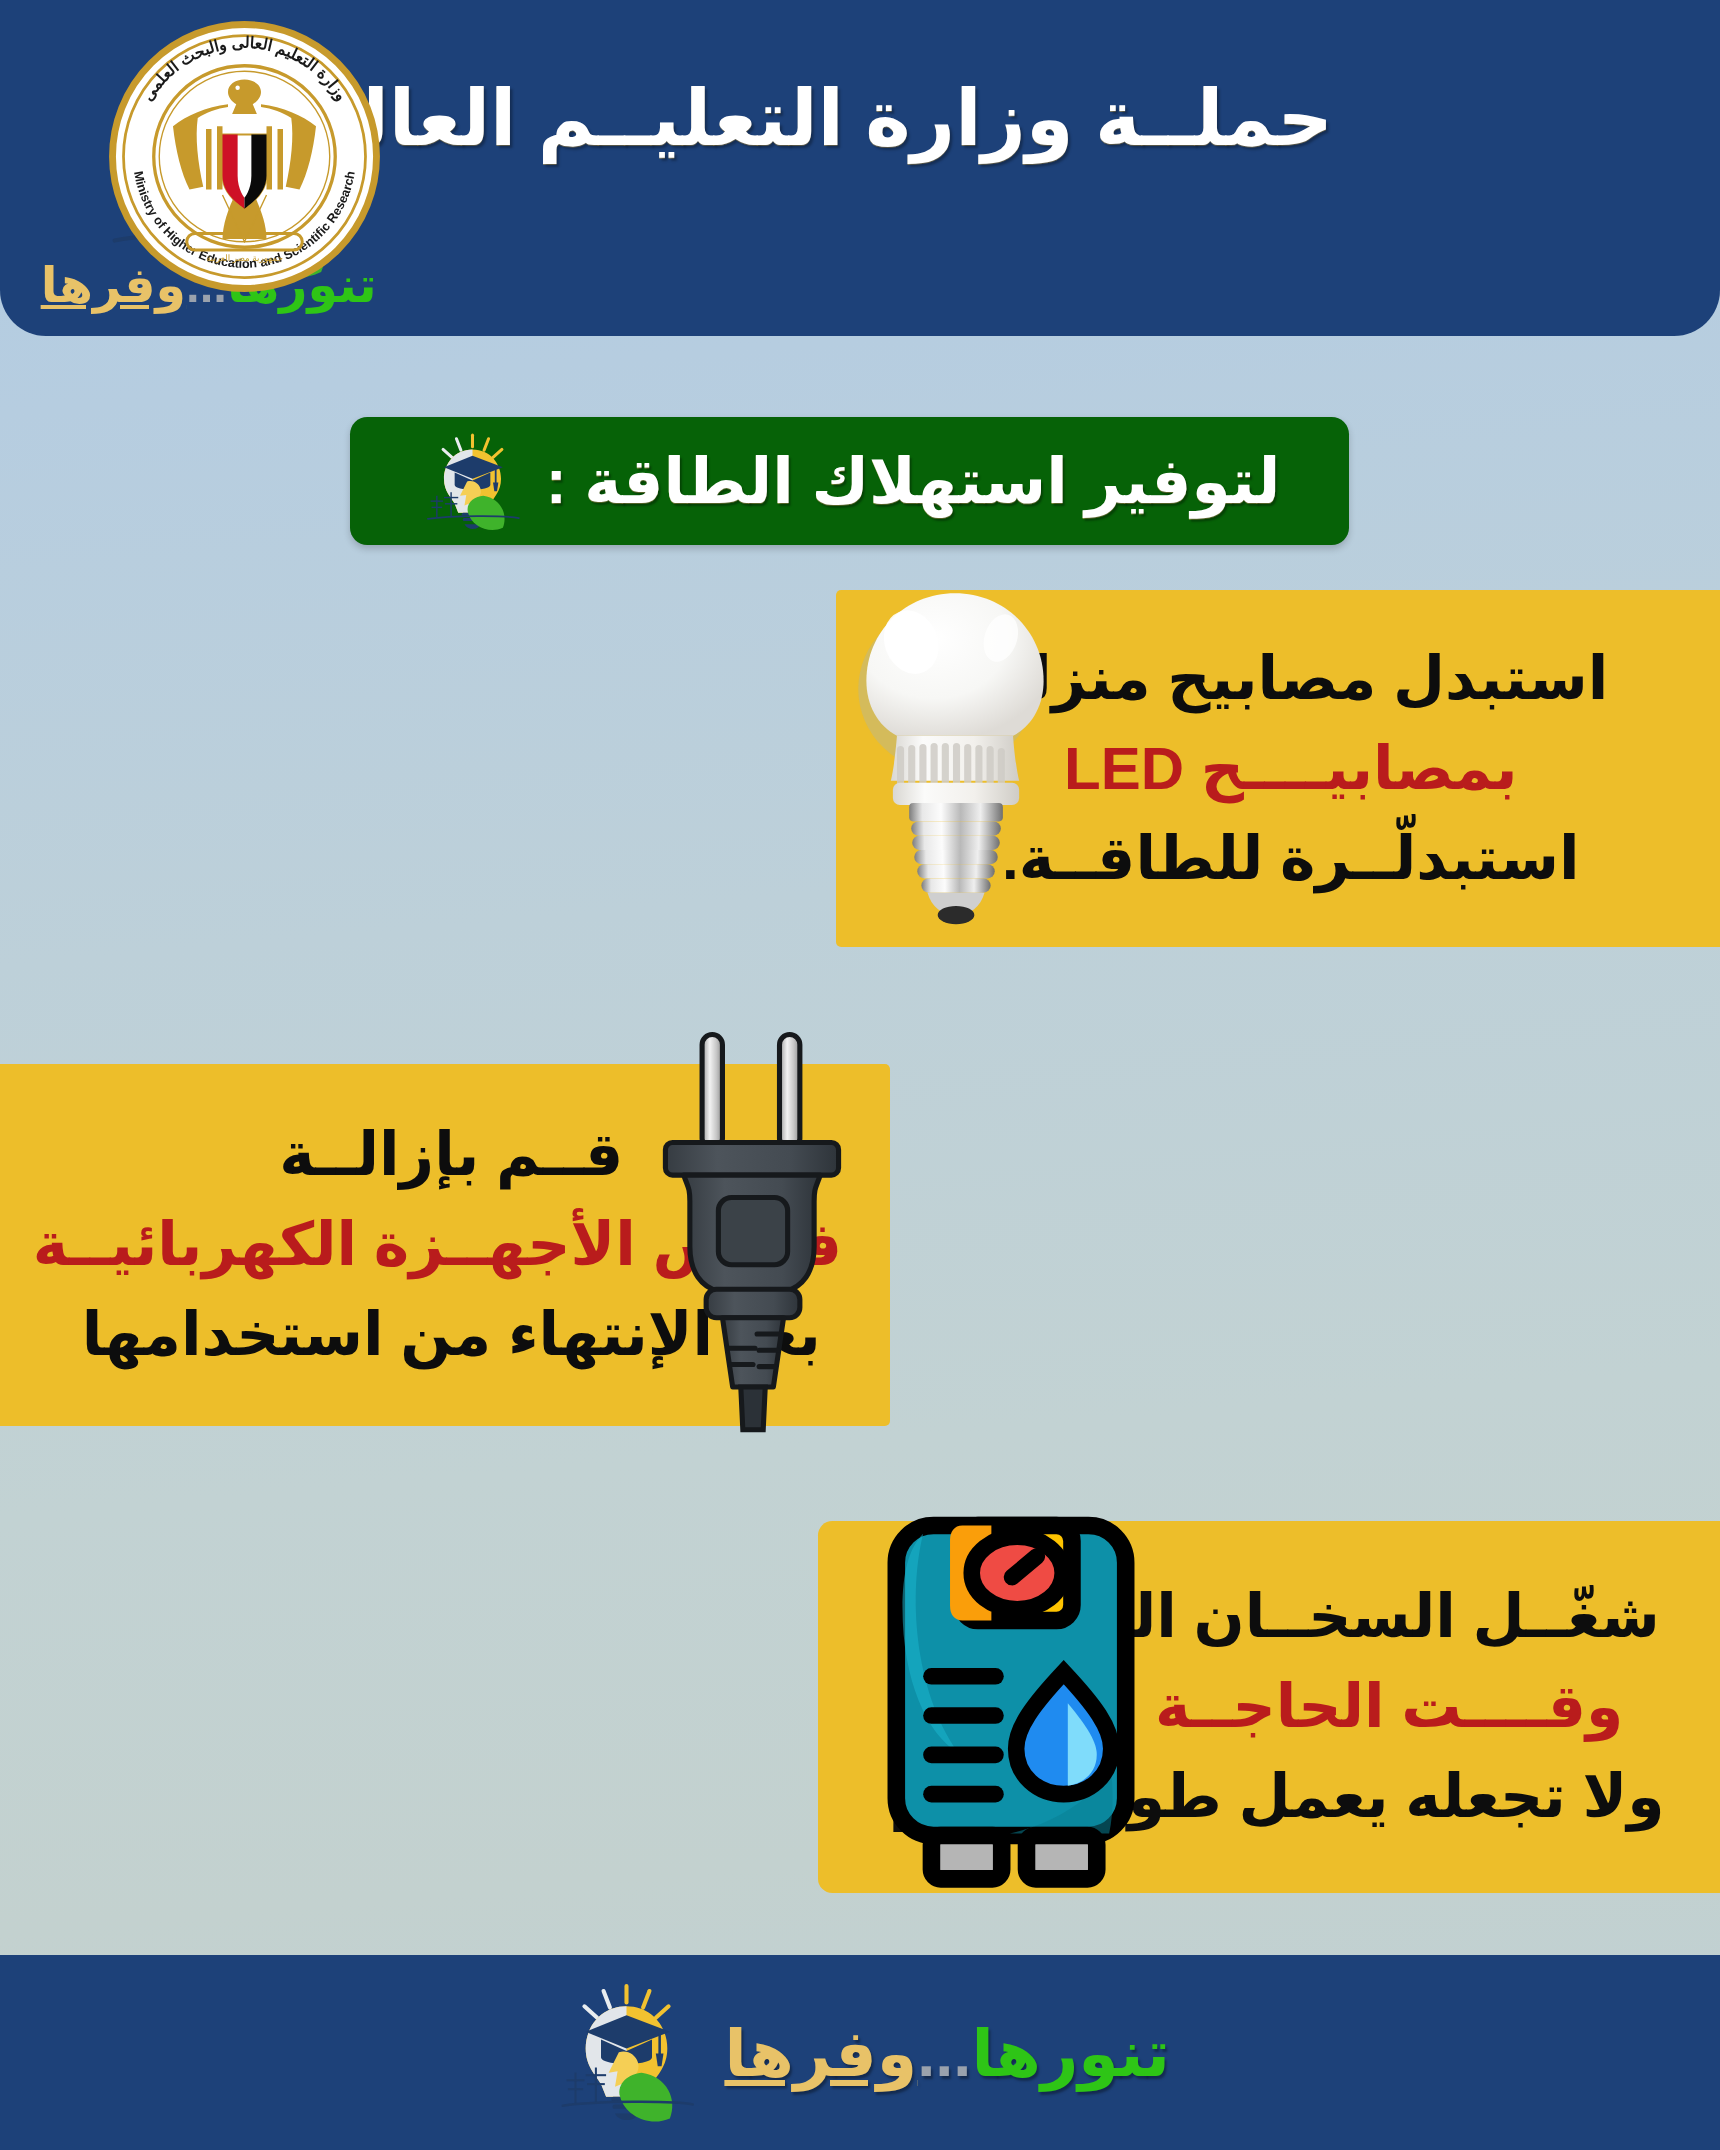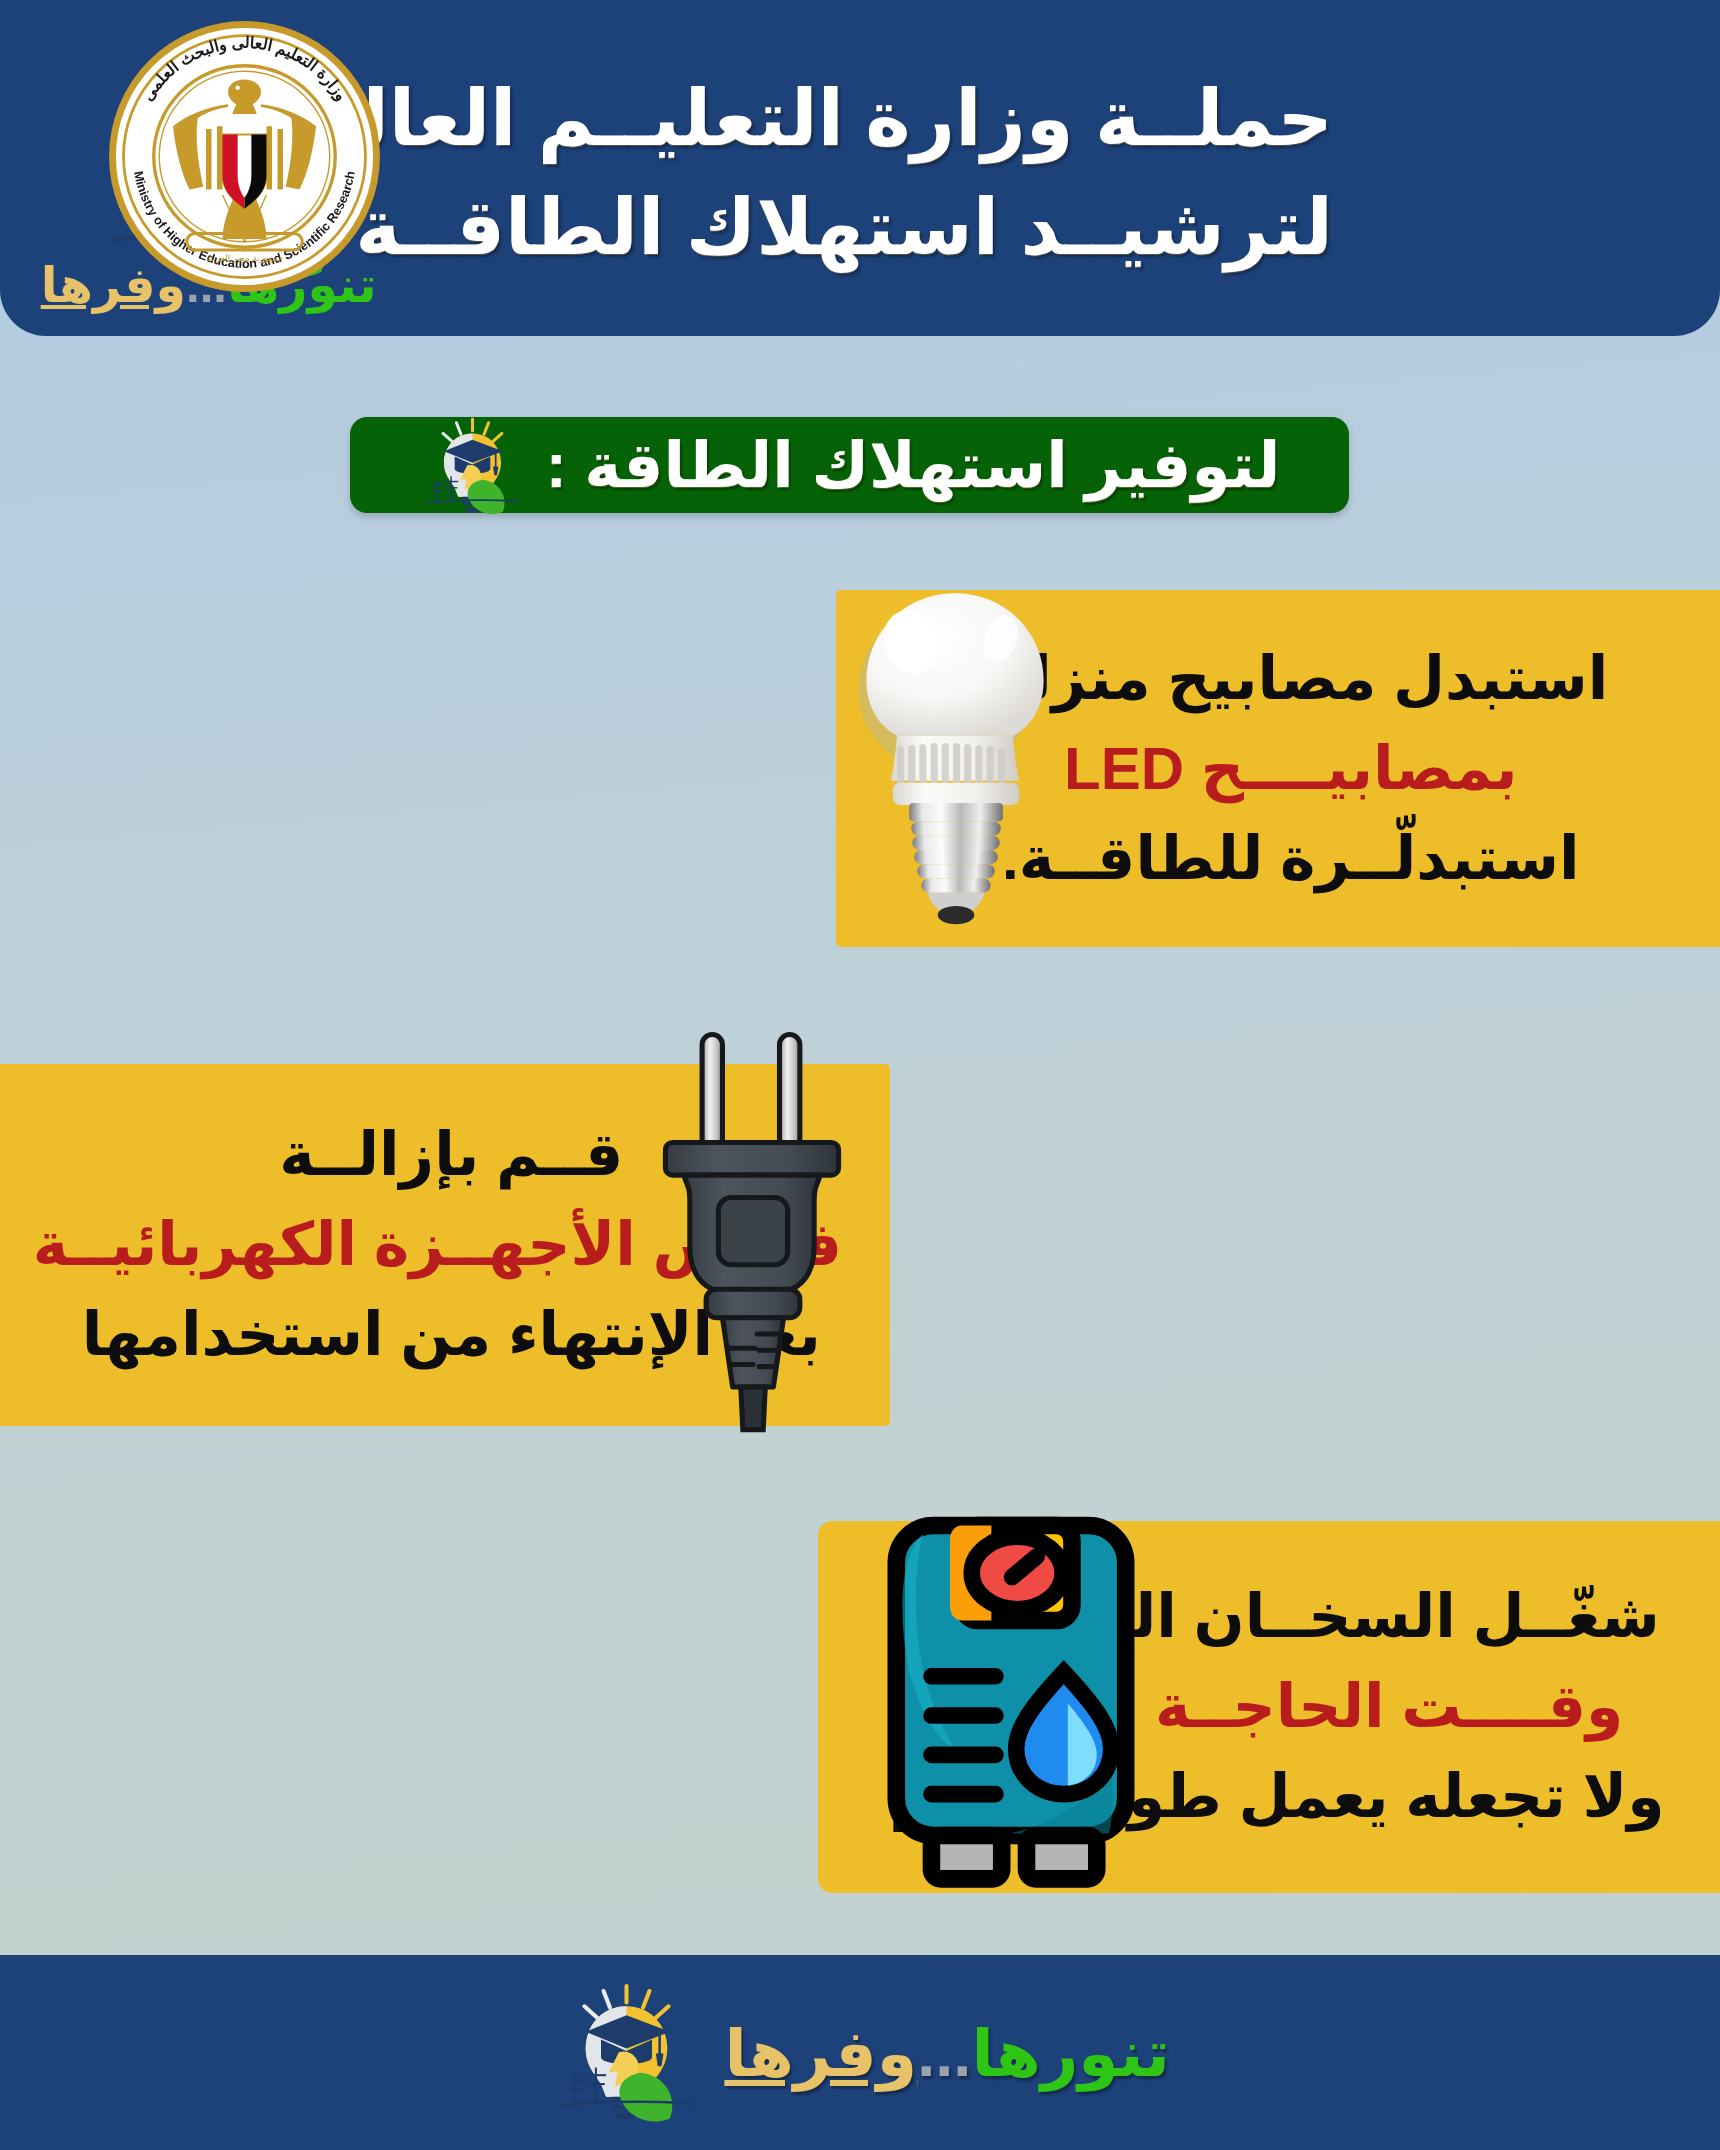--- a/index.html
+++ b/index.html
@@ -65,21 +65,21 @@
   .seal-wrap {
     position: absolute;
     top: 19.4px; left: 107px;
     width: 275px; height: 275px;
   }
 
   
   .green-banner {
     position: absolute;
     top: 417px; right: 371px;
-    width: 999px; height: 96px;
+    width: 999px; height: 128px;
     background: #066207;
     border-radius: 17.3px;
     box-shadow: 0 3.1px 7.1px rgba(0,0,0,0.18);
     display: flex;
     flex-direction: row;
     align-items: center;
     justify-content: center;
     gap: 20px;
     padding: 0 24.5px;
     z-index: 6;
@@ -238,21 +238,20 @@
         </g>
         <path d="M32 216 C70 208 200 208 252 214" stroke="#1d3c6b" stroke-width="4" fill="none" stroke-linecap="round"></path>
       </svg>
       <div class="logo-slogan">
         <span class="slogan-b">تنورها</span><span class="slogan-dots">...</span><span class="slogan-a">وفرها</span>
       </div>
     </div>
 
     <div class="header-title">
       <div class="line">حملــة وزارة التعليــم العالــي</div>
-      <div class="line">لترشيــد استهلاك الطاقــة</div>
     </div>
 
     <div class="seal-wrap">
       <svg viewBox="0 0 200 200" width="275" height="275" aria-hidden="true">
         <defs>
           <path id="arcTop" d="M100,100 m-79,0 a79,79 0 1,1 158,0" fill="none"></path>
           <path id="arcBot" d="M100,100 m-81,0 a81,81 0 1,0 162,0" fill="none"></path>
         </defs>
         <circle cx="100" cy="100" r="96" fill="#ffffff"></circle>
         <circle cx="100" cy="100" r="96" fill="none" stroke="#c79a2c" stroke-width="5"></circle>

